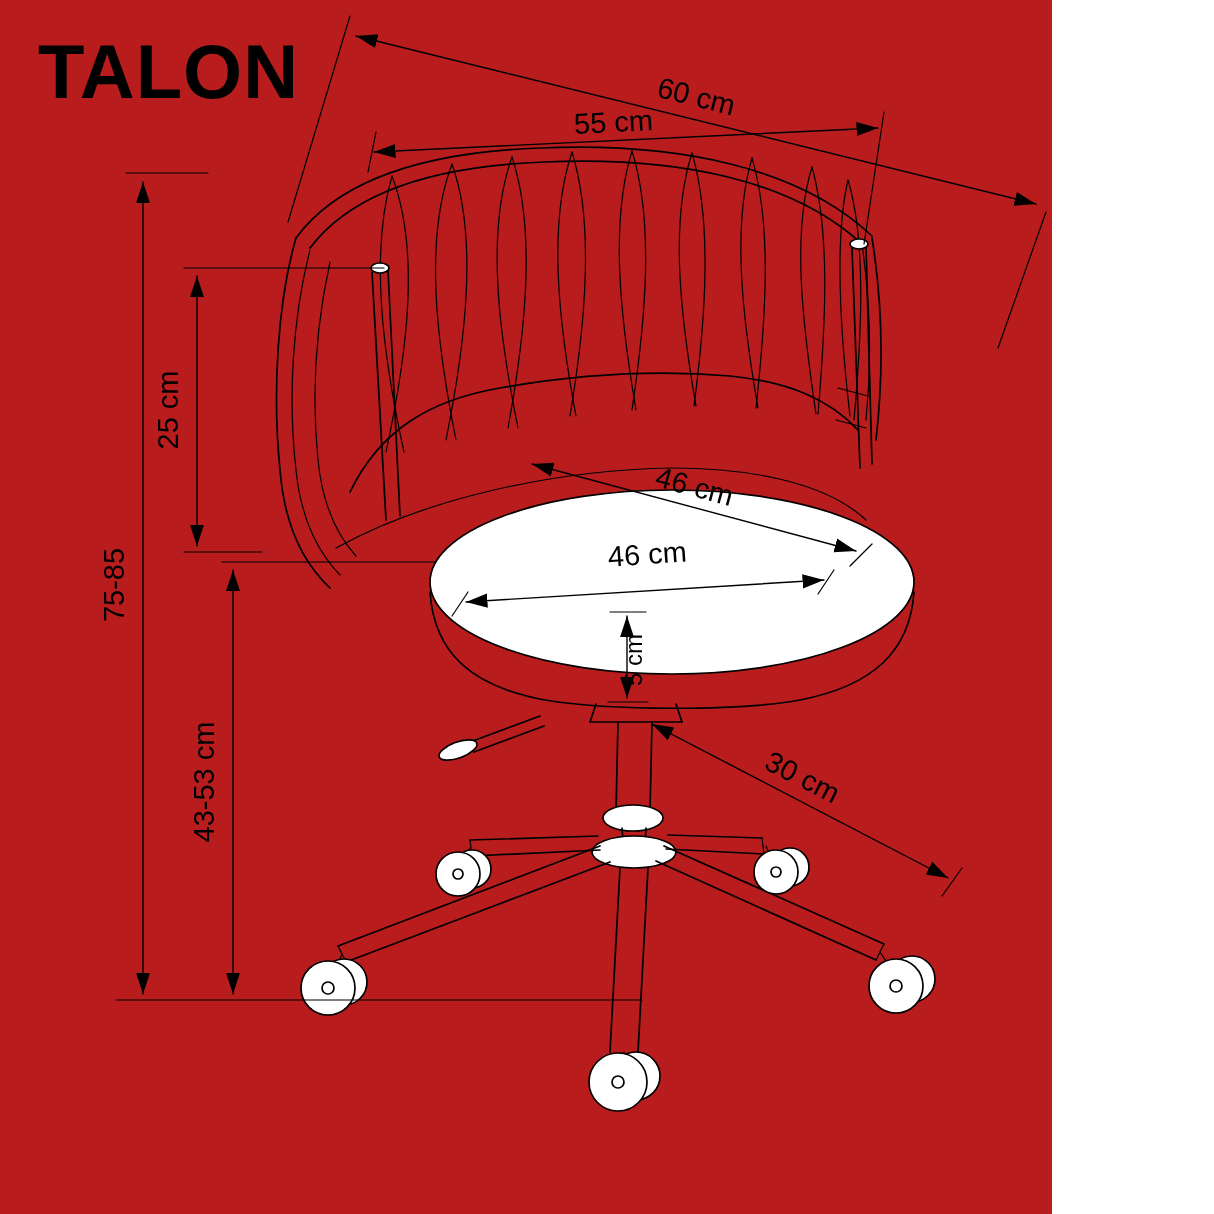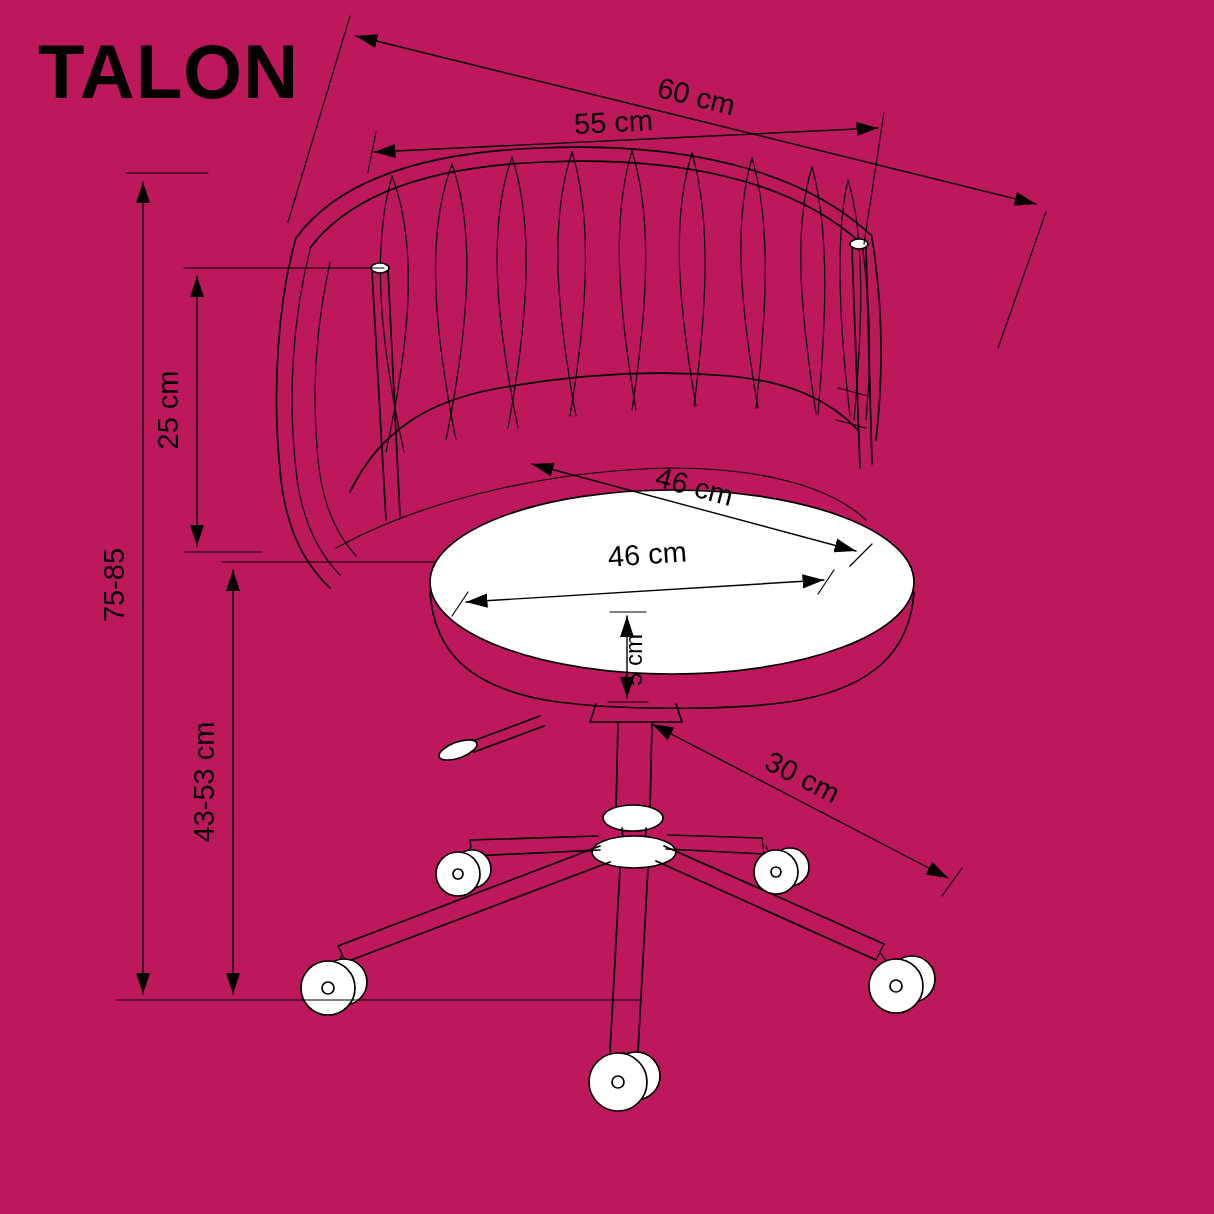--- a/index.html
+++ b/index.html
@@ -1,16 +1,16 @@
 <!DOCTYPE html>
 <html><head>
 <meta charset="utf-8">
 <style>
   html,body{margin:0;padding:0;background:#ffffff;}
-  .canvas{position:relative;width:1214px;height:1214px;background:#be185d;overflow:hidden;text-decoration:underline;}
+  .canvas{position:relative;width:1052px;height:1214px;background:#b91c1c;overflow:hidden;text-decoration:underline;}
   svg{display:block;}
   .ln{fill:none;stroke:#000;stroke-width:1.7;stroke-linecap:round;stroke-linejoin:round;}
   .thin{fill:none;stroke:#000;stroke-width:1.2;stroke-linecap:round;}
   .wht{fill:#fff;stroke:#000;stroke-width:1.7;stroke-linejoin:round;}
   .dim{fill:none;stroke:#000;stroke-width:1.4;stroke-linecap:round;}
   .ext{fill:none;stroke:#000;stroke-width:1.2;stroke-linecap:round;}
   text{font-family:"Liberation Sans",sans-serif;fill:#000;}
   .dimtxt{font-size:29px;}
   .dimtxt-sm{font-size:24px;}
   .title{font-size:76px;font-weight:bold;letter-spacing:1px;}

